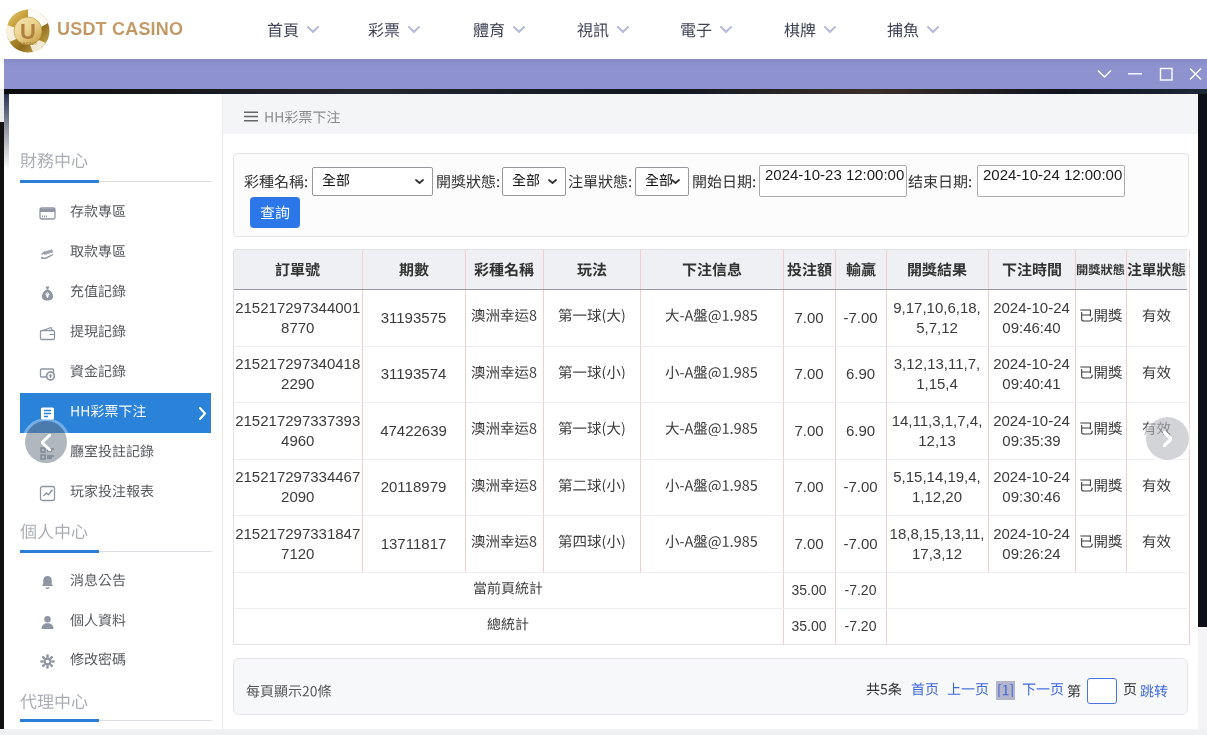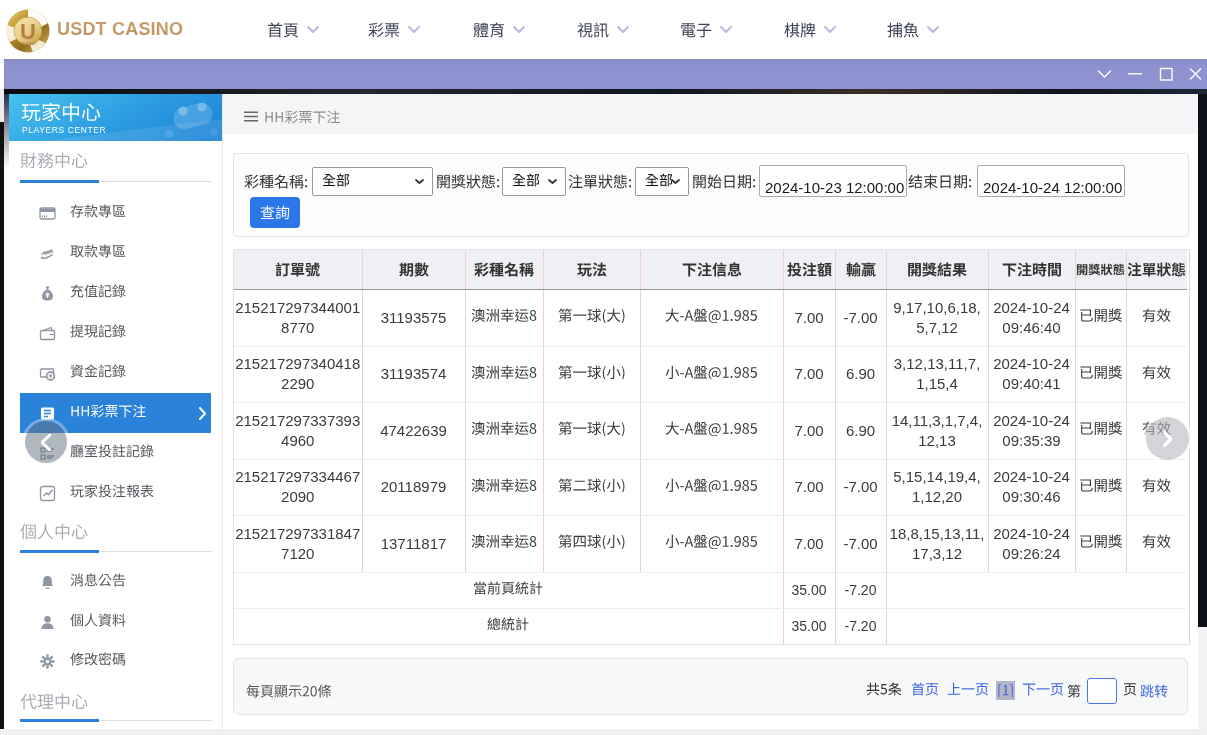--- a/index.html
+++ b/index.html
@@ -37,21 +37,21 @@
 .active-item{position:absolute;left:11px;top:299px;width:191px;height:40px;background:#2b82d9}
 
 #main{left:213px;top:0;width:976px;height:635px;background:#fff}
 #bread{left:0;top:0;width:976px;height:40px;background:#f4f5f7}
 #fcard{left:11px;top:59px;width:954px;height:82px;background:#fcfcfd;border:1px solid #e4e4e6;border-radius:4px}
 .flabel{position:absolute;top:13px;height:28px;display:flex;align-items:center}
 .fsel{position:absolute;top:13px;height:27px;border:1px solid #98989c;border-radius:2px;background:#fff;display:flex;align-items:center}
 .fsel .sv{margin-left:9px}
 .fsel{position:absolute}
 .fsel .car{position:absolute;right:8px;top:11px;line-height:0}
-.finp{position:absolute;top:11px;height:30px;border:1px solid #ababaf;border-radius:2px;background:#fff;display:flex;align-items:flex-end;font-size:15px;color:#1a1a1a}
+.finp{position:absolute;top:11px;height:30px;border:1px solid #ababaf;border-radius:2px;background:#fff;display:flex;align-items:flex-start;font-size:15px;color:#1a1a1a}
 .finp span{margin-left:5px;letter-spacing:0px;white-space:nowrap}
 #qbtn{position:absolute;left:16px;top:43px;width:50px;height:31px;background:#2b76e8;border-radius:4px;display:flex;align-items:center;justify-content:center}
 
 #twrap{left:11px;top:155px;width:955px;border:1px solid #e0e3e6;border-right-color:#f2cfcf;border-radius:3px 3px 0 0}
 table{border-collapse:collapse;table-layout:fixed;width:953px;font-size:15px;color:#3b3b3b}
 th{background:#eef0f3;border-bottom:1px solid #97999c;border-right:1px solid #f2cfcf;height:36px;padding:3px 0 0 0;font-weight:bold}
 td{border-bottom:1px solid #ebedef;border-right:1px solid #f2cfcf;text-align:center;vertical-align:middle;padding:0;line-height:20px}
 tr.dr td{height:55.5px}
 tr.sr td{height:35px;font-size:14px}
 th:last-child,td:last-child{border-right:none}
@@ -550,37 +550,20 @@
               <use href="#g90" x="0"></use>
             </svg></span>
           <svg width="28.0" height="14.0" viewBox="0 -880 2000 1000" fill="#3b66dd">
             <use href="#g94" x="0"></use>
             <use href="#g95" x="1000"></use>
           </svg>
         </div>
       </div>
     </div>
     <div class="abs" id="side">
-      <div class="abs" id="shead">
-        <div class="sheen"></div>
-        <div class="abs" style="left:12px;top:8px"><svg width="80.0" height="20.0" viewBox="0 -880 4000 1000" fill="#fff">
-            <use href="#g96" x="0"></use>
-            <use href="#g97" x="1000"></use>
-            <use href="#g98" x="2000"></use>
-            <use href="#g99" x="3000"></use>
-          </svg></div>
-        <div class="abs" style="left:13px;top:31px;color:#fff;font-size:8.5px;letter-spacing:0.6px">PLAYERS CENTER</div>
-        <svg class="abs" style="left:150px;top:2px" width="63" height="45" viewBox="0 0 63 45" fill="rgba(255,255,255,.17)">
-      <rect x="14" y="9" width="40" height="22" rx="11" transform="rotate(-14 34 20)"></rect>
-      <circle cx="24" cy="15" r="4.5" fill="rgba(255,255,255,.26)"></circle>
-          <circle cx="43" cy="11" r="4.5" fill="rgba(255,255,255,.26)"></circle>
-      <circle cx="10" cy="38" r="4" fill="rgba(255,255,255,.13)"></circle>
-          <circle cx="55" cy="36" r="3.5" fill="rgba(120,180,240,.30)"></circle>
-        </svg>
-      </div>
       <div class="sect" style="top:58px"><svg width="68.0" height="17.0" viewBox="0 -880 4000 1000" fill="#a9adb3">
           <use href="#g100" x="0"></use>
           <use href="#g101" x="1000"></use>
           <use href="#g98" x="2000"></use>
           <use href="#g99" x="3000"></use>
         </svg></div>
       <div class="uline-b" style="top:86px"></div>
       <div class="uline-g" style="top:87px"></div>
       <div class="mitem" style="top:99px">
         <span class="ic">

